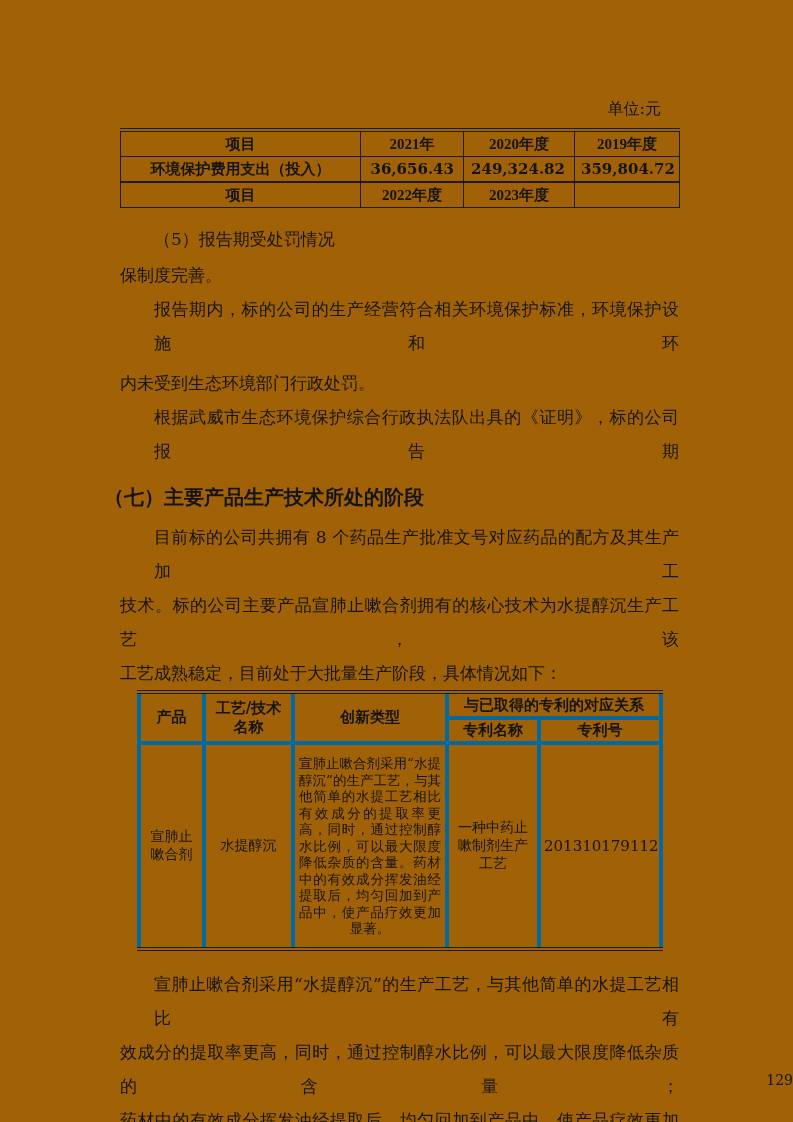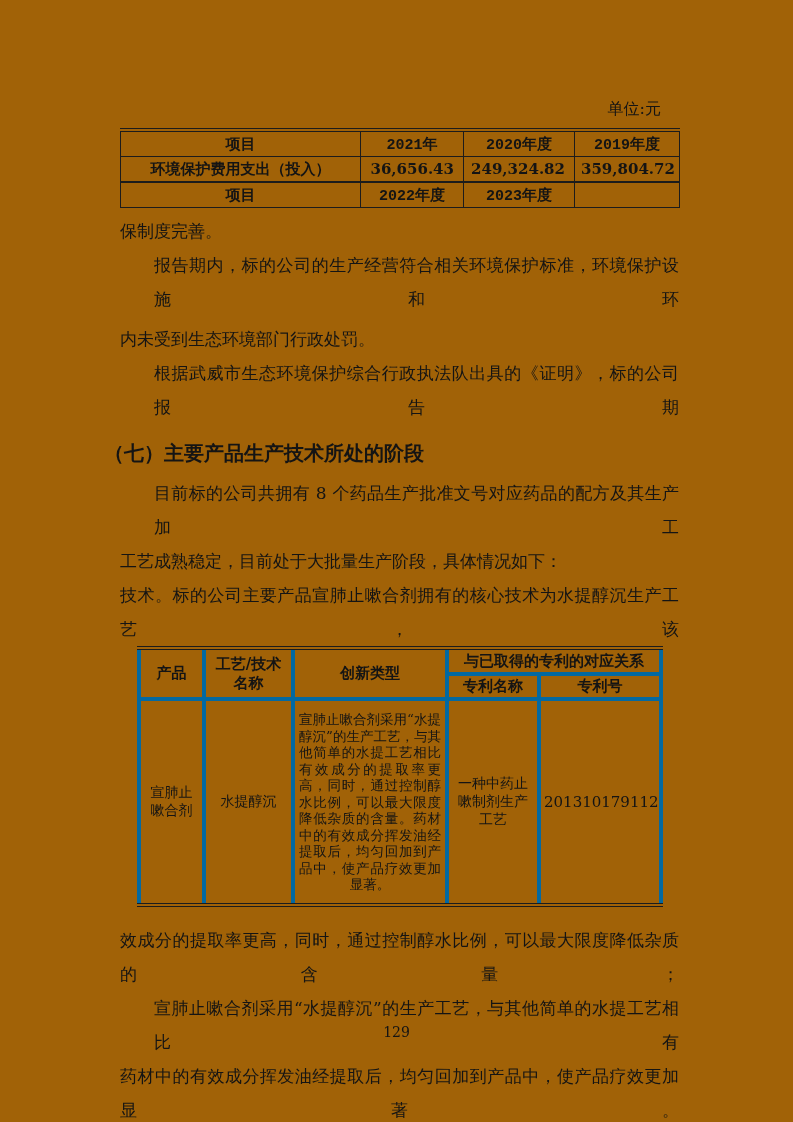--- a/index.html
+++ b/index.html
@@ -38,21 +38,21 @@
     text-align:center;
     vertical-align:middle;
     padding:1px 6px;
     overflow:hidden;
     white-space:nowrap;
     font-weight:bold;
   }
   .t1 tr.top td { border-top:4px double #1c1c1c; }
   .t1 tr.mid td { border-top:2px solid #1c1c1c; }
   .t1 tr.bot td { border-bottom:4px double #1c1c1c; }
-  .t1 td.hdr { font-family:Liberation Mono, monospace; font-weight:bold; }
+  .t1 td.hdr { font-family:Liberation Serif, serif; font-weight:bold; }
   .t1 td.num { text-align:right; padding-right:9px; }
   
   .sub-heading {
     margin-top:18px;
     font-size:17px;
     line-height:26px;
     padding-left:34px;
   }
   .para { font-size:17px; }
   .para .ln {
@@ -103,23 +103,23 @@
     text-align:justify;
     text-align-last:center;
     font-size:13.5px;
     line-height:16.5px;
     padding:10px 4px;
   }
   .t2 td.patent-no { font-size:15px; }
   
   .page-number {
     position:absolute;
-    top:1024px; left:0;
+    top:1072px; left:0;
     width:793px;
-    text-align:center;
+    text-align:right;
     font-size:14px;
   }
 </style>
 </head>
 <body>
 
 <div class="page">
   <div class="content">
 
     <div class="unit-label">单位:元</div>
@@ -146,37 +146,38 @@
         </tr>
         <tr class="mid">
           <td class="hdr">项目</td>
           <td class="hdr">2022年度</td>
           <td class="hdr">2023年度</td>
           <td class="hdr"></td>
         </tr>
       </tbody>
     </table>
 
+    <div class="sub-heading">（5）报告期受处罚情况</div>
 
     <div class="para para-a">
       <div class="ln">保制度完善。</div>
       <div class="ln j ind">报告期内，标的公司的生产经营符合相关环境保护标准，环境保护设施和环</div>
     </div>
 
     <div class="para para-b">
       <div class="ln">内未受到生态环境部门行政处罚。</div>
       <div class="ln j ind">根据武威市生态环境保护综合行政执法队出具的《证明》，标的公司报告期</div>
     </div>
 
     <div class="h2 h2-7">（七）主要产品生产技术所处的阶段</div>
 
     <div class="para para-c">
       <div class="ln j ind">目前标的公司共拥有 8 个药品生产批准文号对应药品的配方及其生产加工</div>
+      <div class="ln j">技术。标的公司主要产品宣肺止嗽合剂拥有的核心技术为水提醇沉生产工艺，该</div>
       <div class="ln">工艺成熟稳定，目前处于大批量生产阶段，具体情况如下：</div>
-      <div class="ln j">技术。标的公司主要产品宣肺止嗽合剂拥有的核心技术为水提醇沉生产工艺，该</div>
     </div>
 
     <table class="t2">
       <colgroup>
         <col style="width:65px">
           <col style="width:89px">
           <col style="width:154px">
           <col style="width:92px">
           <col style="width:122px">
       </colgroup>
@@ -195,21 +196,21 @@
           <td>宣肺止嗽合剂</td>
           <td>水提醇沉</td>
           <td class="innovation">宣肺止嗽合剂采用“水提醇沉”的生产工艺，与其他简单的水提工艺相比有效成分的提取率更高，同时，通过控制醇水比例，可以最大限度降低杂质的含量。药材中的有效成分挥发油经提取后，均匀回加到产品中，使产品疗效更加显著。</td>
           <td>一种中药止嗽制剂生产工艺</td>
           <td class="patent-no">201310179112.3</td>
         </tr>
       </tbody>
     </table>
 
     <div class="para para-d">
+      <div class="ln j ind">宣肺止嗽合剂采用“水提醇沉”的生产工艺，与其他简单的水提工艺相比有</div>
       <div class="ln j">效成分的提取率更高，同时，通过控制醇水比例，可以最大限度降低杂质的含量；</div>
-      <div class="ln j ind">宣肺止嗽合剂采用“水提醇沉”的生产工艺，与其他简单的水提工艺相比有</div>
       <div class="ln j">药材中的有效成分挥发油经提取后，均匀回加到产品中，使产品疗效更加显著。</div>
     </div>
 
   </div>
 
   <div class="page-number">129</div>
 </div>
 
 </body></html>

